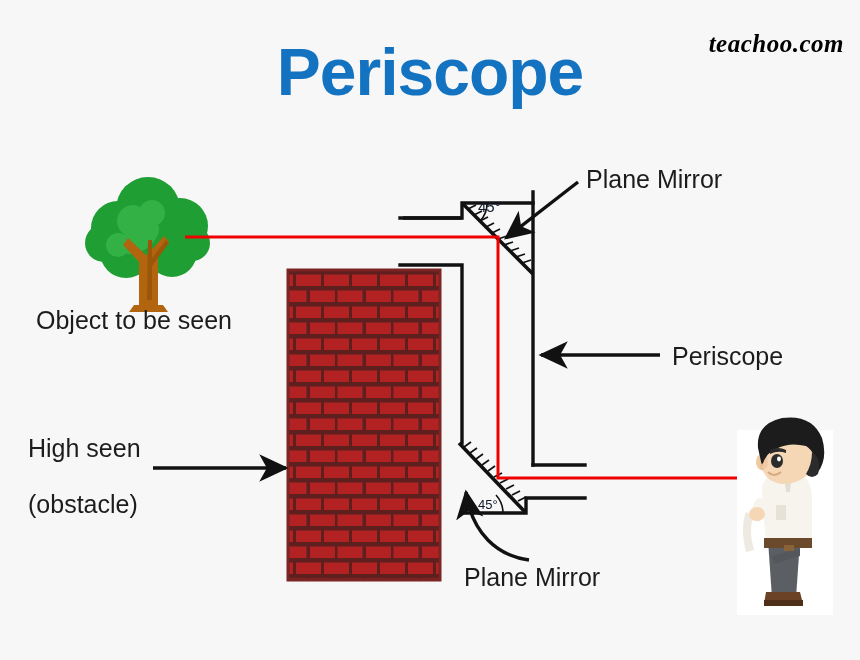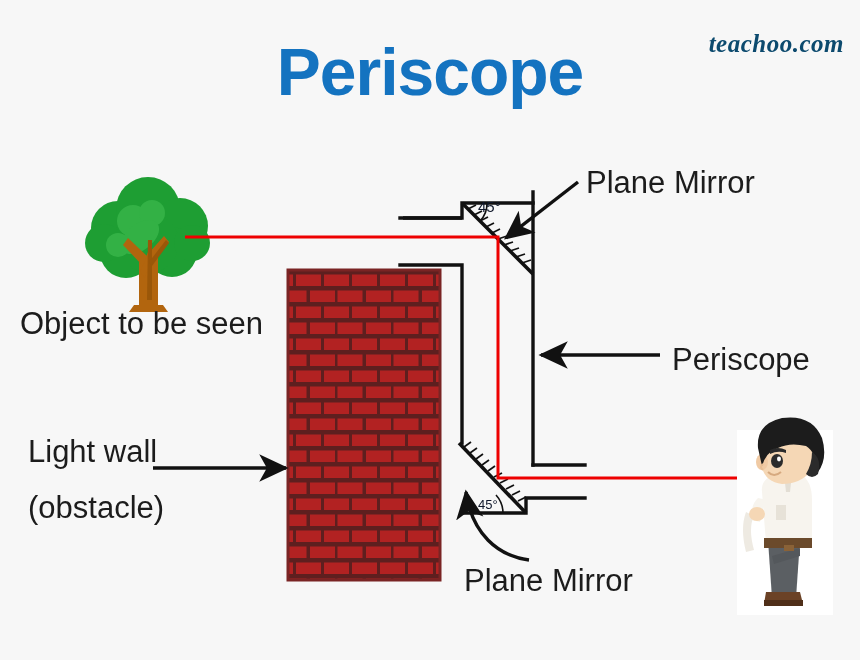--- a/index.html
+++ b/index.html
@@ -40,27 +40,27 @@
     pointer-events: none;
   }
   .watermark {
     position: absolute;
     right: 28px;
     top: 30px;
     font-family: "Liberation Serif", serif;
     font-weight: bold;
     font-style: italic;
     font-size: 25px;
-    color: #0c4a6e;
+    color: #000000;
     letter-spacing: 0.5px;
   }
   .diagram-label {
     position: absolute;
     font-family: "Liberation Sans", sans-serif;
-    font-size: 31px;
+    font-size: 25px;
     color: #1c1c1c;
     white-space: pre;
     line-height: 1.22;
   }
   .angle-label {
     position: absolute;
     font-family: "Liberation Sans", sans-serif;
     font-size: 15px;
     color: #0f172a;
   }
@@ -241,23 +241,23 @@
     </g>
   </svg>
 
   <div class="title-text">Periscope</div>
 
   <div class="watermark">teachoo.com</div>
 
   <div class="diagram-label" style="left:586px; top:164px;">Plane Mirror</div>
 
 
-  <div class="diagram-label" style="left:20px; top:305px;">Object to be seen</div>
-
-  <div class="diagram-label" style="left:28px; top:433px;">Light wall</div>
+  <div class="diagram-label" style="left:36px; top:305px;">Object to be seen</div>
+
+  <div class="diagram-label" style="left:28px; top:433px;">High seen</div>
 
   <div class="diagram-label" style="left:28px; top:489px;">(obstacle)</div>
 
   <div class="diagram-label" style="left:672px; top:341px;">Periscope</div>
 
   <div class="diagram-label" style="left:464px; top:562px;">Plane Mirror</div>
 
   <div class="angle-label" style="left:478px; top:198px;">45°</div>
 
   <div class="angle-label small" style="left:478px; top:497px;">45°</div>

